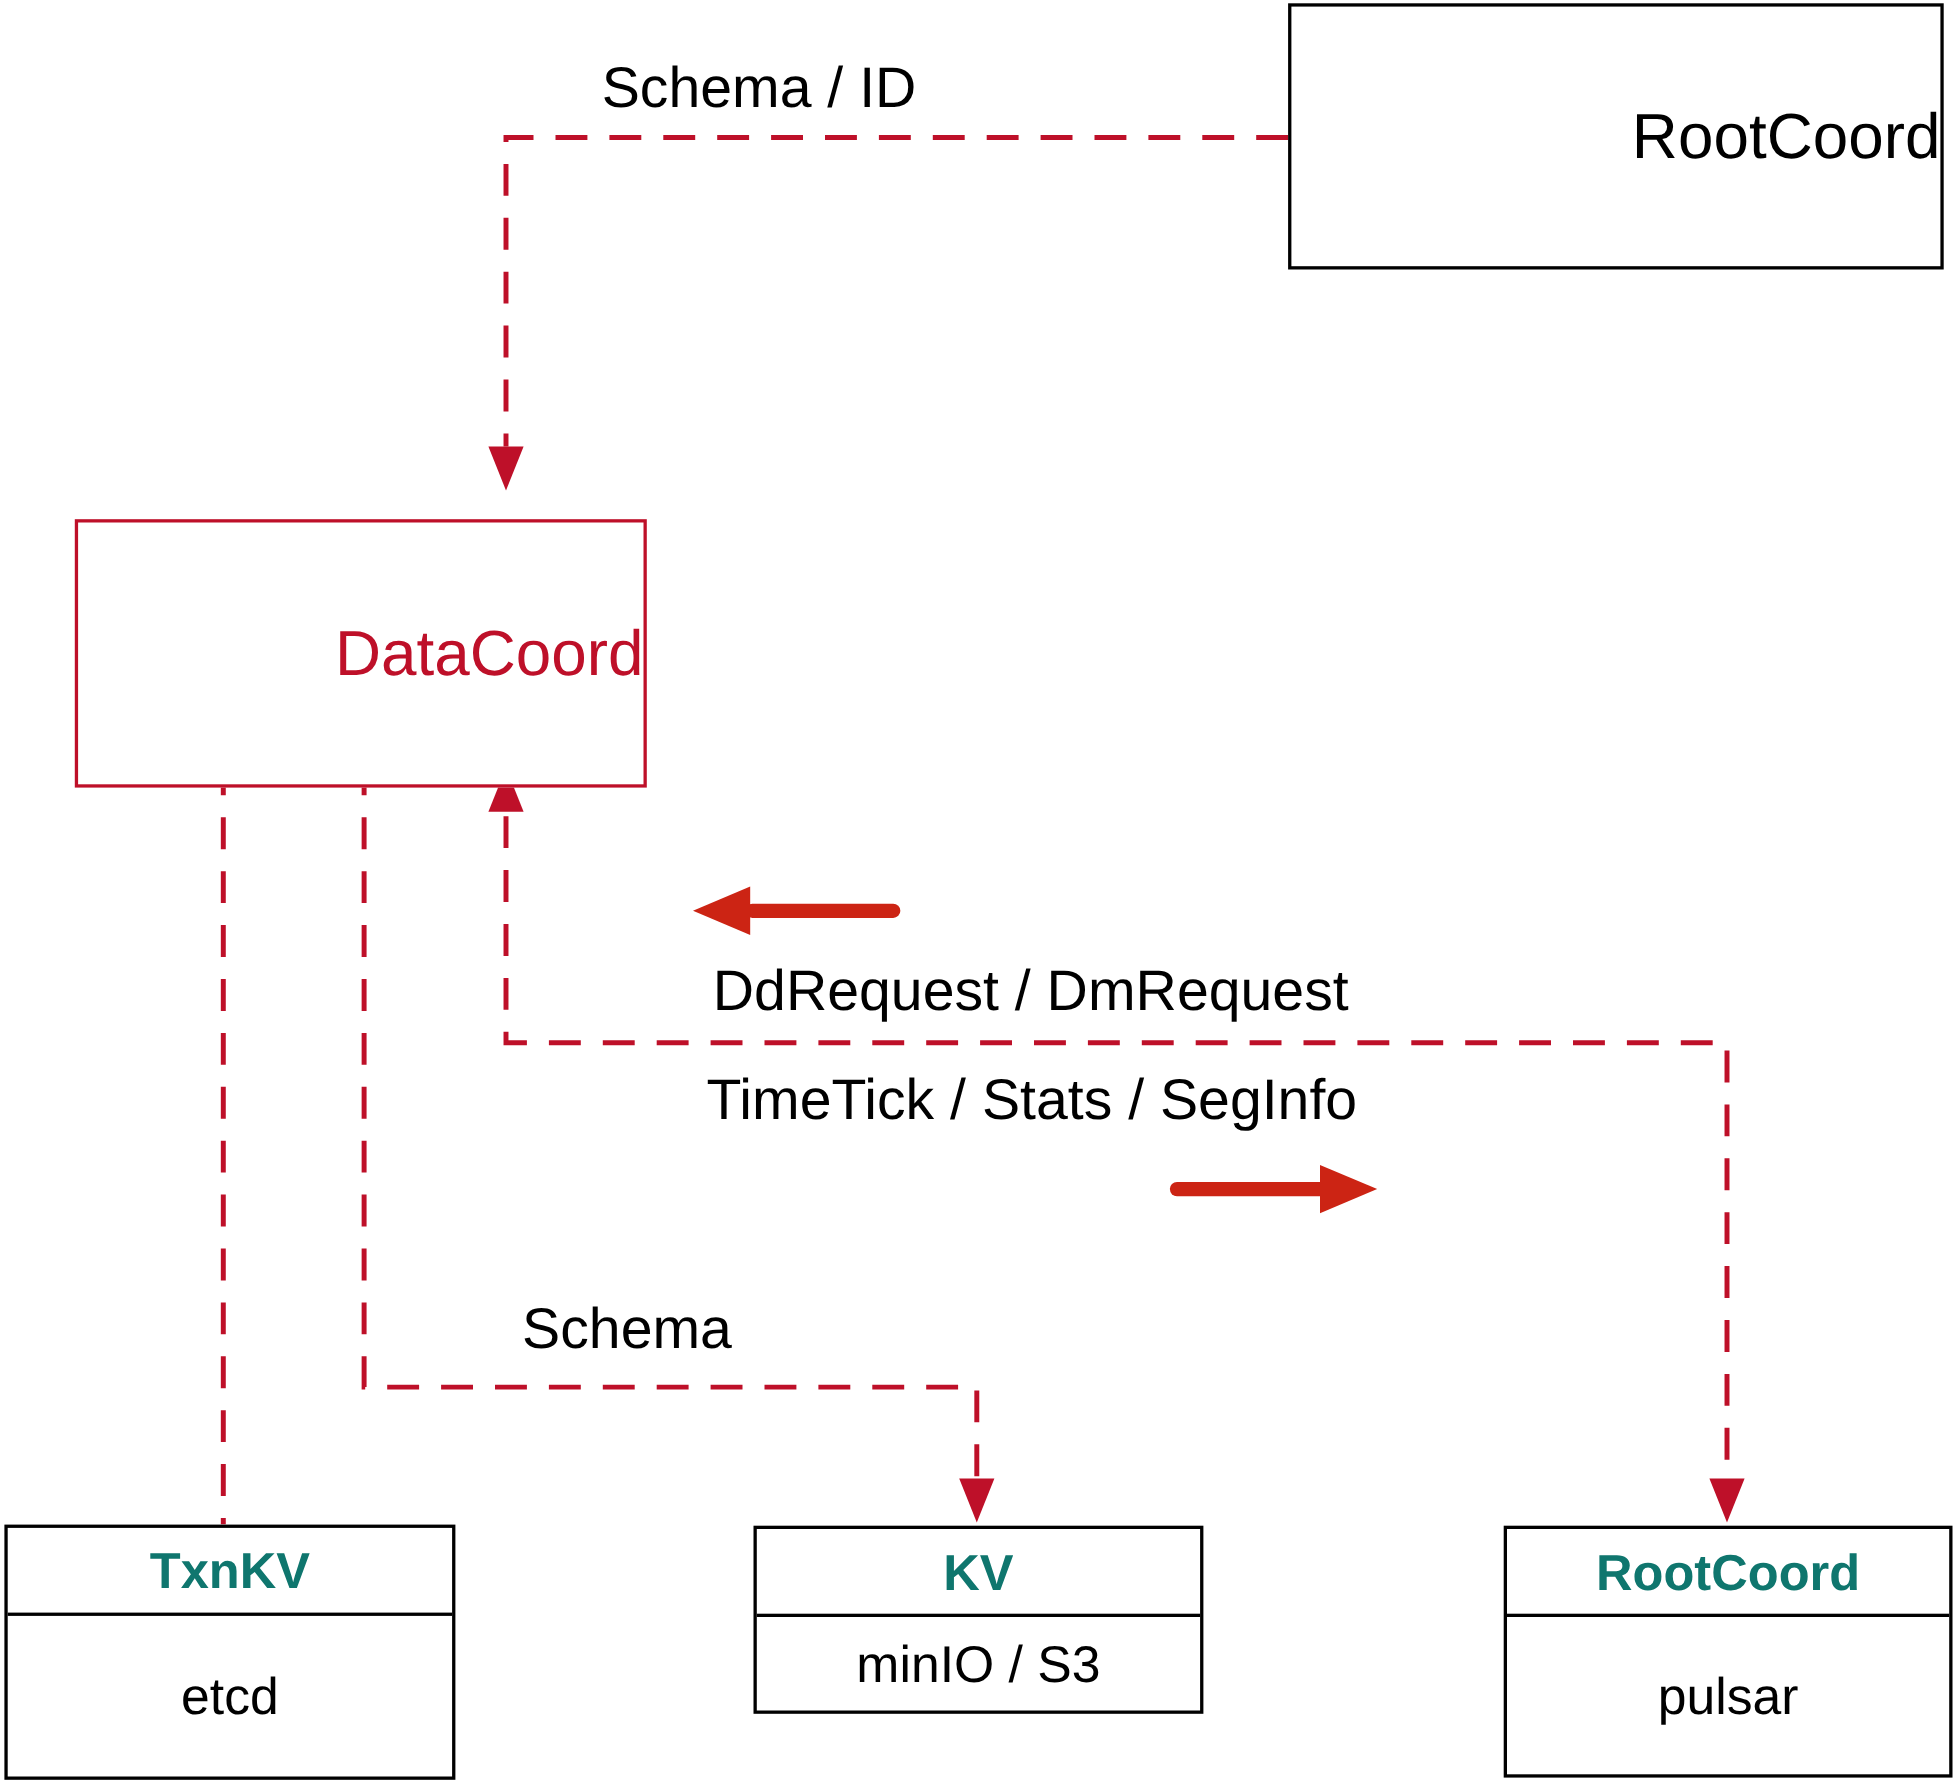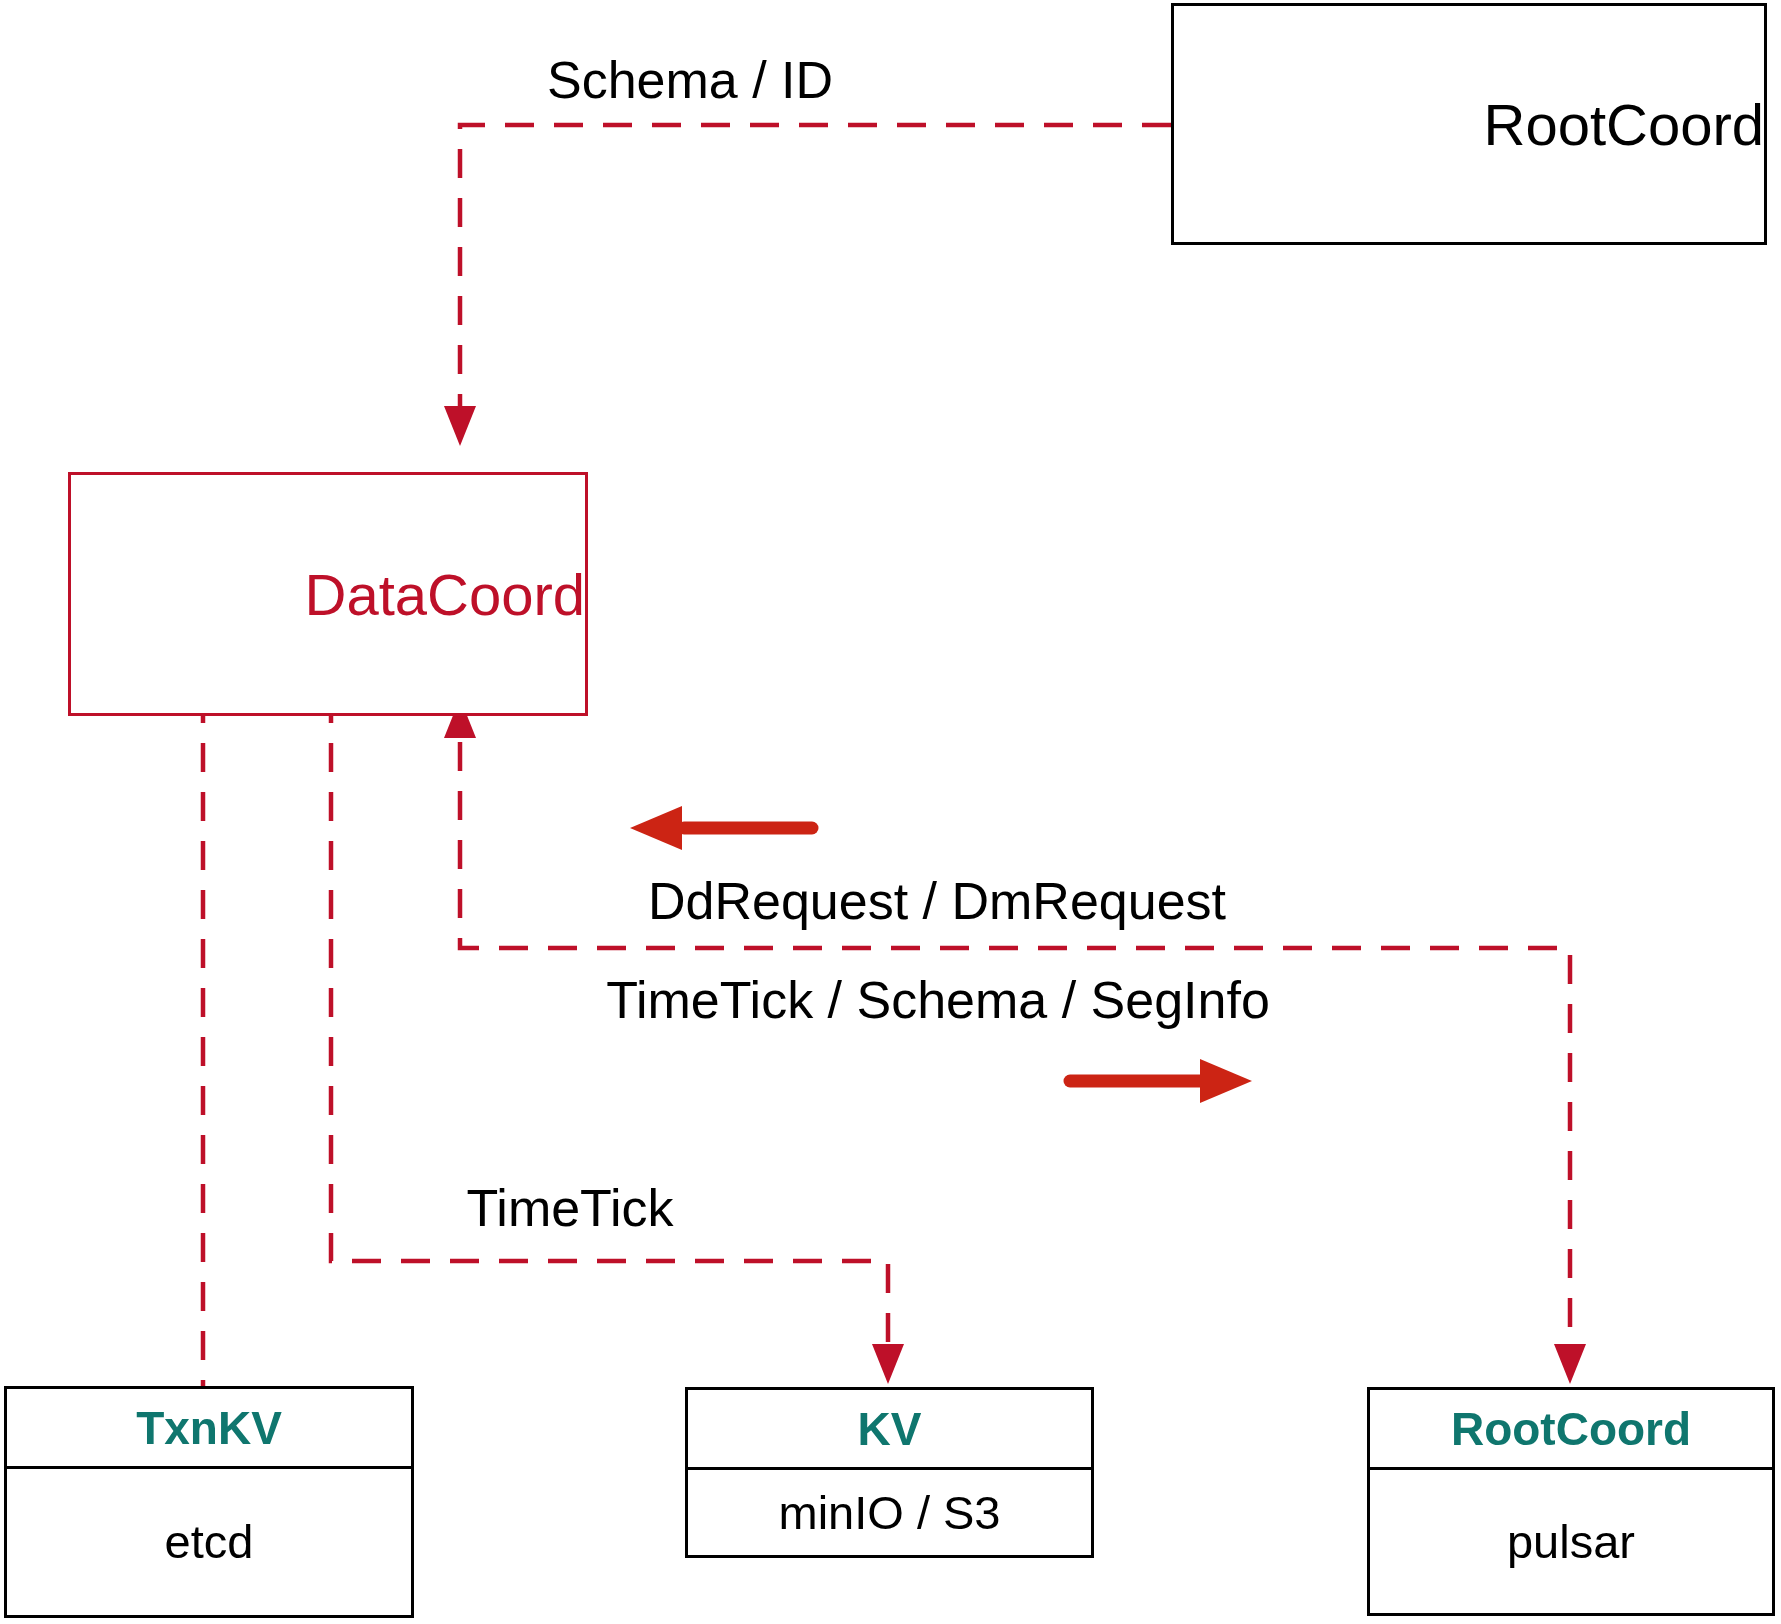--- a/index.html
+++ b/index.html
@@ -173,17 +173,17 @@
     <div class="hb-header">RootCoord</div>
     <div class="hb-body">
       <span>pulsar</span>
     </div>
   </div>
 
   <div class="edge-label" style="left:690px; top:80px;">Schema / ID</div>
 
   <div class="edge-label" style="left:937px; top:901px;text-align:right;">DdRequest / DmRequest</div>
 
-  <div class="edge-label" style="left:938px; top:1000px;">TimeTick / Schema / SegInfo</div>
+  <div class="edge-label" style="left:938px; top:1000px;">TimeTick / Stats / SegInfo</div>
 
-  <div class="edge-label" style="left:570px; top:1208px;">TimeTick</div>
+  <div class="edge-label" style="left:570px; top:1208px;">Schema</div>
 
 </div>
 
 </body></html>

